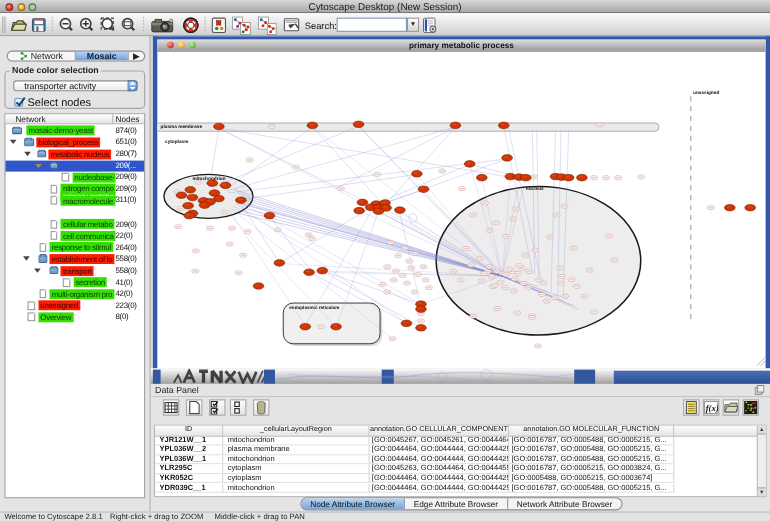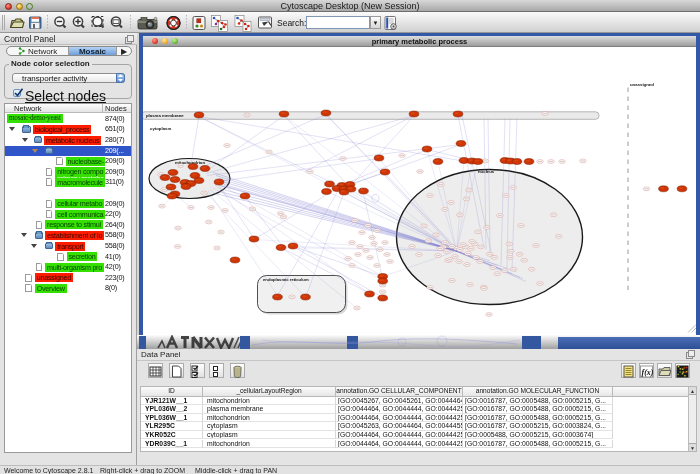--- a/index.html
+++ b/index.html
@@ -22,21 +22,21 @@
 #tabs .seg{height:100%;font-size:8px;color:#222;text-align:center;line-height:9px;}
 #tabs .s1{width:62px;border-right:1px solid #999;}
 #tabs .s2{width:48px;background:linear-gradient(#b4d2f2,#6f9fdc);font-weight:bold;color:#123;border-right:1px solid #999;}
 #tabs .s3{flex:1;}
 
 #grpbox{position:absolute;left:4px;top:31px;width:128px;height:35px;border:1px solid #a5a5a5;border-radius:4px;}
 #grplbl{position:absolute;left:9px;top:26px;font-size:8px;font-weight:bold;color:#222;background:#e4e4e4;padding:0 2px;}
 #combo{position:absolute;left:12px;top:40px;width:113px;height:10px;background:linear-gradient(#ffffff,#e9e9e9);border:1px solid #8f8f8f;border-radius:3px;font-size:8px;color:#111;line-height:10px;padding-left:9px;}
 #combobtn{position:absolute;left:116px;top:40px;width:9px;height:10px;background:linear-gradient(#a8c9ee,#5e90d8);border:1px solid #4a74ad;border-radius:0 3px 3px 0;}
 #chk{position:absolute;left:13px;top:56px;width:8px;height:8px;background:linear-gradient(#eef4fb,#c9ddf2);border:1px solid #6b94c4;border-radius:2px;}
-#chklbl{position:absolute;left:25px;top:55px;font-size:14px;color:#111;text-decoration:underline;}
+#chklbl{position:absolute;left:25px;top:55px;font-size:10px;color:#111;}
 
 #tree{position:absolute;left:4px;top:69.5px;width:128px;height:350px;background:#fff;border:1px solid #9a9a9a;}
 #treehead{position:absolute;left:0;top:0;width:126px;height:9.5px;background:linear-gradient(#fdfdfd,#e4e4e4);border-bottom:1px solid #b9b9b9;}
 #treehead .h1{position:absolute;left:9px;top:0.5px;font-size:7.5px;color:#222;}
 #treehead .h2{position:absolute;left:100px;top:0.5px;font-size:7.5px;color:#222;}
 #treehead .vs{position:absolute;left:97px;top:0;width:1px;height:9.5px;background:#b9b9b9;}
 .trow{position:absolute;left:0;width:126px;height:10.6px;font-size:7.2px;letter-spacing:-0.25px;line-height:10.6px;white-space:nowrap;}
 .trow .lbl{position:absolute;top:0.8px;height:9px;line-height:9.4px;padding:0 2px;overflow:hidden;}
 .trow .val{position:absolute;left:100px;top:0;color:#111;font-size:7.2px;}
 .gbg{background:#35e000;color:#073f00;}
@@ -178,27 +178,20 @@
         <circle cx="393.5" cy="14.5" r="2.8" fill="#d8d8d8" stroke="#444" stroke-width="0.8"></circle>
         <circle cx="393.5" cy="14.5" r="1" fill="#555"></circle>
       </g>
 </svg>
   <div class="abs" id="searchlbl">Search:</div>
   <div class="abs" id="searchbox"></div>
   <div class="abs" id="searcharrow">▼</div>
 </div>
 
 <div class="abs" id="cpanel">
-  <div id="cphead">
-      <span>Control Panel</span>
-      <svg width="9" height="9" viewBox="0 0 9 9" style="position:absolute;right:3px;top:1.5px">
-        <rect x="0.5" y="2.5" width="6" height="6" fill="none" stroke="#8a8a8a"></rect>
-        <rect x="2.5" y="0.5" width="6" height="6" fill="#eee" stroke="#8a8a8a"></rect>
-      </svg>
-    </div>
   <div id="tabs">
     <div class="seg s1"><svg width="8" height="8" viewBox="0 0 8 8" style="vertical-align:-1px">
           <circle cx="2" cy="1.5" r="1.2" fill="#2a9a2a"></circle>
           <circle cx="5.5" cy="4" r="1.2" fill="#2a9a2a"></circle>
           <circle cx="2" cy="6.5" r="1.2" fill="#2a9a2a"></circle>
           <path d="M2 1.5 L5.5 4 L2 6.5" stroke="#2a9a2a" stroke-width="0.7" fill="none"></path>
         </svg> Network</div>
     <div class="seg s2">Mosaic</div>
     <div class="seg s3">▶</div>
   </div>
@@ -218,21 +211,21 @@
     </div>
   <div id="chklbl">Select nodes</div>
   <div id="tree">
     <div id="treehead">
         <span class="h1">Network</span>
         <span class="vs"></span>
         <span class="h2">Nodes</span>
       </div>
     <div class="trow" style="top:10.2px;">
         <span class="fold" style="left:6.0px;"></span>
-        <span class="lbl gbg" style="left:2px;max-width:84px;font-family:Liberation Serif, serif;">mosaic-demo-yeast</span>
+        <span class="lbl gbg" style="left:19px;max-width:84px;">mosaic-demo-yeast</span>
         <span class="val" style="">874(0)</span>
       </div>
 <div class="trow" style="top:20.8px;">
         <span class="tri" style="left:4.4px;border-top-color:#444;"></span>
         <span class="fold" style="left:17.3px;"></span>
         <span class="lbl rbg" style="left:27.8px;max-width:72px;">biological_process</span>
         <span class="val" style="">651(0)</span>
       </div>
 <div class="trow" style="top:31.4px;">
         <span class="tri" style="left:16.6px;border-top-color:#444;"></span>
@@ -866,20 +859,25 @@
 <div class="td" style="left:322px;top:43.9px;width:150px;">[GO:0005488, GO:0005215, GO:0003674]</div>
 <div class="td id" style="left:0;top:52.5px;width:62px;">YDR039C__1</div>
 <div class="td" style="left:62px;top:52.5px;width:133px;padding-left:4px;">mitochondrion</div>
 <div class="td" style="left:195px;top:52.5px;width:127px;">[GO:0044464, GO:0044444, GO:0044425, G...</div>
 <div class="td" style="left:322px;top:52.5px;width:150px;">[GO:0016787, GO:0005488, GO:0005215, G...</div>
 <div id="vsb">
           <div style="position:absolute;top:0;left:0;width:7px;height:8px;background:#ddd;border-bottom:1px solid #aaa;font-size:5px;text-align:center;line-height:8px;color:#333">▲</div>
           <div style="position:absolute;bottom:0;left:0;width:7px;height:8px;background:#ddd;border-top:1px solid #aaa;font-size:5px;text-align:center;line-height:8px;color:#333">▼</div>
         </div>
       </div>
+    <div id="btabs">
+      <div class="bt sel">Node Attribute Browser</div>
+      <div class="bt">Edge Attribute Browser</div>
+      <div class="bt" style="border-right:none;">Network Attribute Browser</div>
+    </div>
   </div>
 </div>
 
 <div class="abs" id="status">
   <span style="left:4px;">Welcome to Cytoscape 2.8.1</span>
   <span style="left:100px;">Right-click + drag to ZOOM</span>
   <span style="left:195px;">Middle-click + drag to PAN</span>
 </div>
 
 </body></html>

